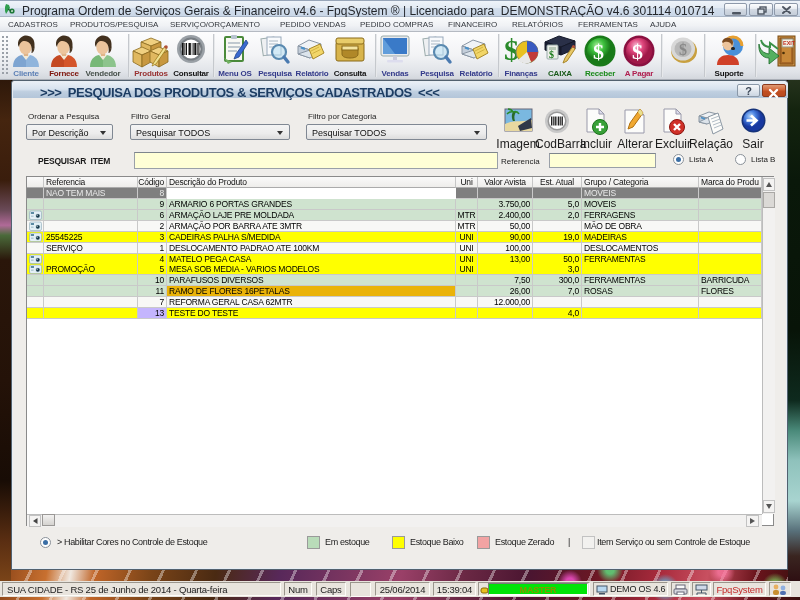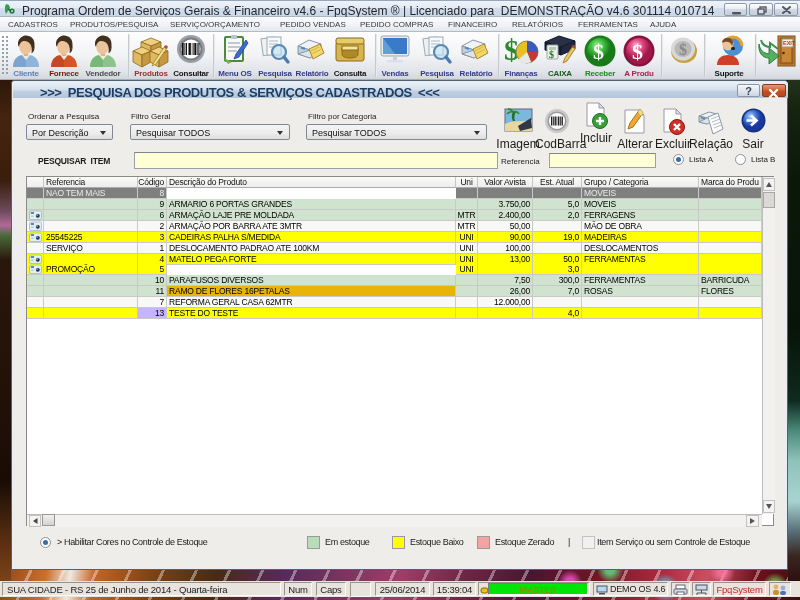--- a/index.html
+++ b/index.html
@@ -296,21 +296,21 @@
               <stop offset="0.5" stop-color="#e0487e"></stop>
               <stop offset="1" stop-color="#a01848"></stop>
             </radialGradient>
           </defs>
   <text x="10" y="25" font-size="22" font-weight="bold" fill="#fff" font-family="Liberation Serif">$</text>
         </svg><div class="lbl" style="color:#1a8a1a">Receber</div></div>
       <div class="tbtn" style="left:614px;width:50px"><svg width="34" height="34" viewBox="0 0 34 34">
   <circle cx="17" cy="17" r="15.5" fill="#8a1040"></circle>
   <circle cx="17" cy="17" r="13" fill="url(#pg)"></circle>
   <text x="10" y="25" font-size="22" font-weight="bold" fill="#fff" font-family="Liberation Serif">$</text>
-        </svg><div class="lbl" style="color:#b02050">A Produ</div></div>
+        </svg><div class="lbl" style="color:#b02050">A Pagar</div></div>
       <div class="tbtn" style="left:659px;width:50px"><svg width="32" height="32" viewBox="0 0 32 32">
   <ellipse cx="16" cy="17" rx="13" ry="12" fill="#c8a040"></ellipse>
   <ellipse cx="15" cy="15" rx="12" ry="11.5" fill="#d8d8d8"></ellipse>
   <ellipse cx="15" cy="15" rx="8.5" ry="8" fill="#b8b8b8"></ellipse>
   <text x="11" y="21" font-size="16" font-weight="bold" fill="#888" font-family="Liberation Serif">$</text>
         </svg><div class="lbl" style="color:#000"></div></div>
       <div class="tbtn" style="left:704px;width:50px"><svg width="34" height="32" viewBox="0 0 34 32">
   <circle cx="21" cy="12" r="10" fill="#4a90d8"></circle>
   <path d="M12 12 a9 9 0 0 1 18 0" fill="none" stroke="#e8a030" stroke-width="3"></path>
   <ellipse cx="16" cy="10" rx="5.5" ry="6.5" fill="#ecc49c"></ellipse>
@@ -371,21 +371,21 @@
   <g fill="#222">
             <rect x="7" y="8.5" width="1.4" height="9"></rect>
             <rect x="9" y="8.5" width="0.8" height="9"></rect>
             <rect x="10.5" y="8.5" width="1.4" height="9"></rect>
             <rect x="12.5" y="8.5" width="0.8" height="9"></rect>
             <rect x="14" y="8.5" width="1.4" height="9"></rect>
             <rect x="16" y="8.5" width="0.8" height="9"></rect>
             <rect x="17.5" y="8.5" width="1.4" height="9"></rect>
           </g>
         </svg><div class="lbl">CodBarra</div></div>
-      <div class="ibtn" style="left:562px;top:21px;width:44px"><svg width="26" height="28" viewBox="0 0 26 28">
+      <div class="ibtn" style="left:562px;top:27px;width:44px"><svg width="26" height="28" viewBox="0 0 26 28">
   <path d="M4 1 L16 1 L21 6 L21 24 L4 24 Z" fill="#fcfcfa" stroke="#99a"></path>
   <path d="M16 1 L16 6 L21 6 Z" fill="#dde" stroke="#99a"></path>
   <circle cx="17" cy="19" r="7.5" fill="#38a038" stroke="#1a701a"></circle>
   <path d="M17 15 L17 23 M13 19 L21 19" stroke="#fff" stroke-width="2.4"></path>
         </svg><div class="lbl">Incluir</div></div>
       <div class="ibtn" style="left:601px;top:27px;width:44px"><svg width="26" height="28" viewBox="0 0 26 28">
   <path d="M3 2 L17 2 L22 7 L22 25 L3 25 Z" fill="#fcfcfa" stroke="#99a"></path>
   <path d="M17 2 L17 7 L22 7 Z" fill="#dde" stroke="#99a"></path>
   <path d="M18 1 L8 15 L6 21 L11 19 L21 5 Z" fill="#f0a830" stroke="#b07010"></path>
   <path d="M18 1 L21 5 L19 8 L16 4 Z" fill="#e8e090"></path>
@@ -516,36 +516,37 @@
       <div class="cell c" style="left:0px;top:76.52000000000001px;width:17px;background:#ffff00;color:#000"><svg width="13" height="10" viewBox="0 0 13 10" style="vertical-align:top">
           <rect x="0.5" y="1" width="12" height="8.5" rx="1.5" fill="#e4f0f5" stroke="#8aa8b8" stroke-width="0.6"></rect>
           <rect x="1.8" y="2.2" width="3.2" height="1.6" fill="#39718e"></rect>
           <circle cx="8.8" cy="5.8" r="2.6" fill="#d0e4ec"></circle>
           <circle cx="8.8" cy="5.8" r="1.9" fill="#16384a"></circle>
           <circle cx="8.2" cy="5.2" r="0.6" fill="#e4f0f5"></circle>
           <rect x="2" y="5.6" width="2.6" height="1.2" fill="#a8c4d0"></rect>
         </svg></div>
       <div class="cell l" style="left:17px;top:76.52000000000001px;width:94px;background:#ffff00;color:#000"></div>
       <div class="cell r" style="left:111px;top:76.52000000000001px;width:29px;background:#ffff00;color:#000">4</div>
-      <div class="cell l" style="left:140px;top:76.52000000000001px;width:289px;background:#ffff00;color:#000">MATELO PEGA FORTE</div>
+      <div class="cell l" style="left:140px;top:76.52000000000001px;width:289px;background:#ffff00;color:#000">MATELO PEGA CASA</div>
       <div class="cell c" style="left:429px;top:76.52000000000001px;width:22px;background:#ffff00;color:#000">UNI</div>
       <div class="cell r" style="left:451px;top:76.52000000000001px;width:55px;background:#ffff00;color:#000">13,00</div>
       <div class="cell r" style="left:506px;top:76.52000000000001px;width:49px;background:#ffff00;color:#000">50,0</div>
       <div class="cell l" style="left:555px;top:76.52000000000001px;width:117px;background:#ffff00;color:#000">FERRAMENTAS</div>
       <div class="cell l" style="left:672px;top:76.52000000000001px;width:63px;background:#ffff00;color:#000"></div>
       <div class="cell c" style="left:0px;top:87.44000000000001px;width:17px;background:#ffff00;color:#000"><svg width="13" height="10" viewBox="0 0 13 10" style="vertical-align:top">
           <rect x="0.5" y="1" width="12" height="8.5" rx="1.5" fill="#e4f0f5" stroke="#8aa8b8" stroke-width="0.6"></rect>
           <rect x="1.8" y="2.2" width="3.2" height="1.6" fill="#39718e"></rect>
           <circle cx="8.8" cy="5.8" r="2.6" fill="#d0e4ec"></circle>
           <circle cx="8.8" cy="5.8" r="1.9" fill="#16384a"></circle>
           <circle cx="8.2" cy="5.2" r="0.6" fill="#e4f0f5"></circle>
           <rect x="2" y="5.6" width="2.6" height="1.2" fill="#a8c4d0"></rect>
         </svg></div>
       <div class="cell l" style="left:17px;top:87.44000000000001px;width:94px;background:#ffff00;color:#000">PROMOÇÃO</div>
       <div class="cell r" style="left:111px;top:87.44000000000001px;width:29px;background:#ffff00;color:#000">5</div>
+      <div class="cell l" style="left:140px;top:87.44000000000001px;width:289px;background:#ffff00;color:#000">MESA SOB MEDIA - VARIOS MODELOS</div>
       <div class="cell c" style="left:429px;top:87.44000000000001px;width:22px;background:#ffff00;color:#000">UNI</div>
       <div class="cell r" style="left:451px;top:87.44000000000001px;width:55px;background:#ffff00;color:#000"></div>
       <div class="cell r" style="left:506px;top:87.44000000000001px;width:49px;background:#ffff00;color:#000">3,0</div>
       <div class="cell l" style="left:555px;top:87.44000000000001px;width:117px;background:#ffff00;color:#000"></div>
       <div class="cell l" style="left:672px;top:87.44000000000001px;width:63px;background:#ffff00;color:#000"></div>
       <div class="cell c" style="left:0px;top:98.36000000000001px;width:17px;background:#cfe3cf;color:#000"></div>
       <div class="cell l" style="left:17px;top:98.36000000000001px;width:94px;background:#cfe3cf;color:#000"></div>
       <div class="cell r" style="left:111px;top:98.36000000000001px;width:29px;background:#cfe3cf;color:#000">10</div>
       <div class="cell l" style="left:140px;top:98.36000000000001px;width:289px;background:#cfe3cf;color:#000">PARAFUSOS DIVERSOS</div>
       <div class="cell c" style="left:429px;top:98.36000000000001px;width:22px;background:#cfe3cf;color:#000"></div>

